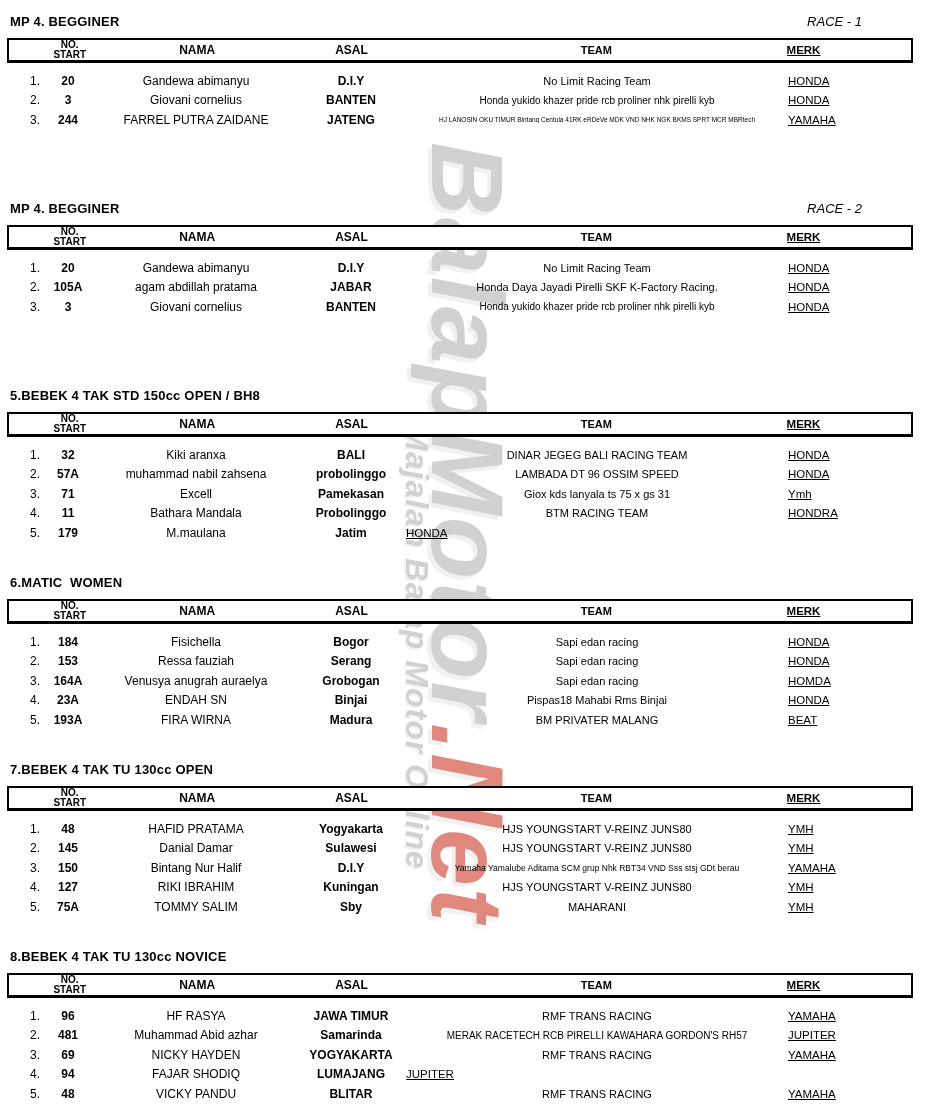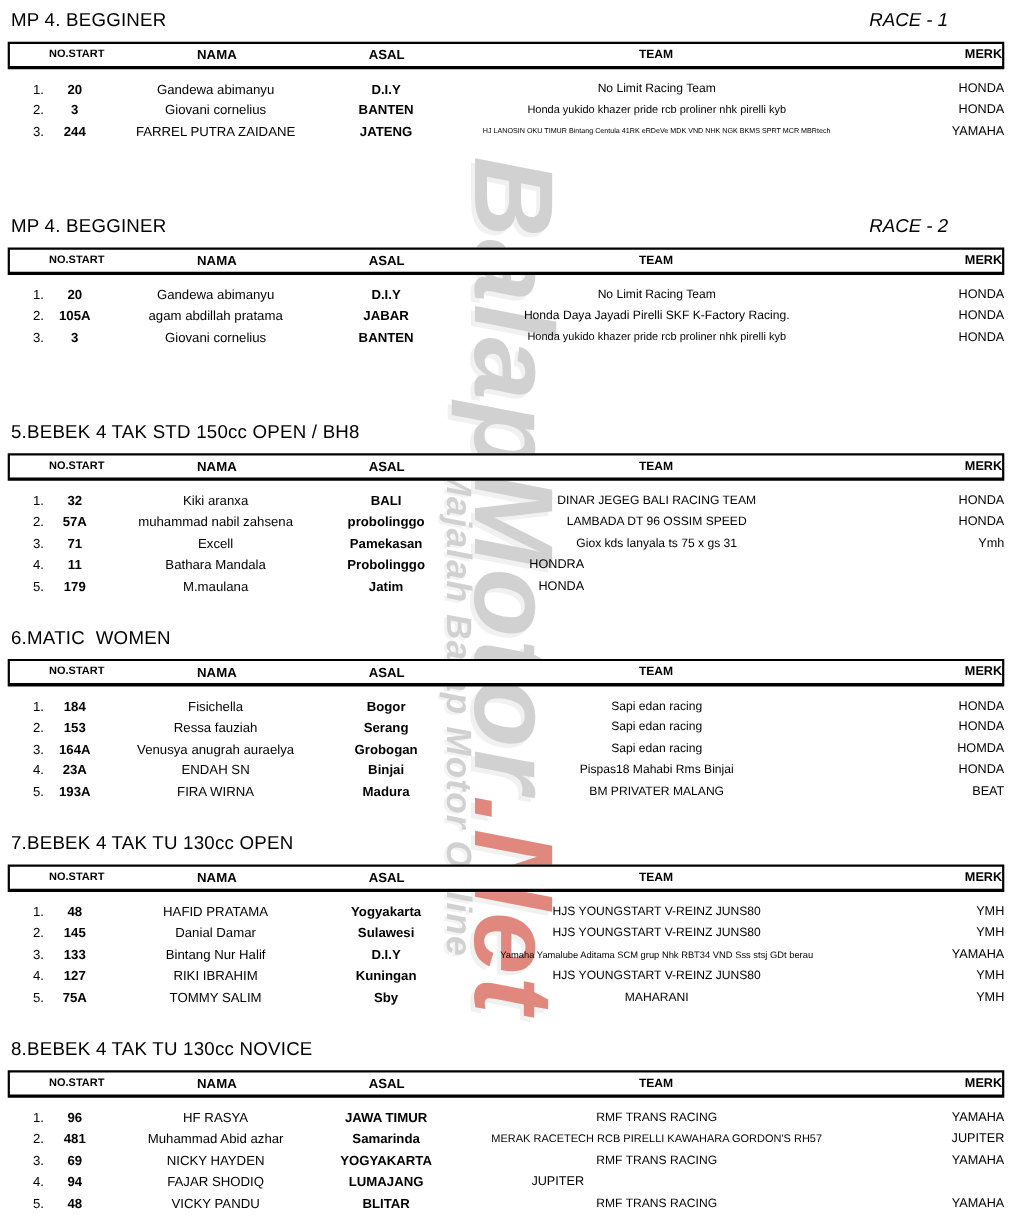--- a/index.html
+++ b/index.html
@@ -35,46 +35,46 @@
   }
 
   
   .content { position: relative; z-index: 1; }
   .race-section { margin-bottom: 27px; }
   .section-head {
     display: flex; justify-content: space-between; align-items: flex-end;
     height: 20px; margin-bottom: 9px; padding: 0 67px 0 10px;
   }
   .section-title {
-    margin: 0; font-size: 17px; font-weight: normal; letter-spacing: 0.2px;
+    margin: 0; font-size: 13px; font-weight: bold; letter-spacing: 0.2px;
     white-space: pre;
   }
-  .race-label { font-size: 17px; font-style: italic; white-space: pre; }
+  .race-label { font-size: 13px; font-style: italic; white-space: pre; }
 
   
   .tbl { margin-left: 7px; width: 906px; }
   .tbl-head {
     display: flex; align-items: center;
     height: 25px;
     border: 2px solid #000;
     border-bottom: 3px solid #000;
     font-weight: bold; font-size: 12.5px;
     background: #ffffff;
   }
-  .tbl-head .c-start { display: flex; flex-direction: row; justify-content: center; font-size: 10px; line-height: 10px; }
+  .tbl-head .c-start { display: flex; flex-direction: column; justify-content: center; font-size: 10px; line-height: 10px; }
   .tbl-body { padding-top: 8px; min-height: 106px; }
   .tbl-row { display: flex; align-items: center; height: 19.5px; }
 
   .col { overflow: hidden; white-space: nowrap; }
   .c-num  { width: 33px;  text-align: right;  font-size: 12px; }
   .c-start{ width: 56px;  text-align: center; font-weight: bold; font-size: 12px; }
   .c-nama { width: 200px; text-align: center; font-size: 12px; }
   .c-asal { width: 110px; text-align: center; font-weight: bold; font-size: 12px; }
   .c-team { width: 382px; text-align: center; font-size: 11px; }
-  .c-merk { width: 125px; text-align: right; font-size: 11.5px; }
+  .c-merk { width: 125px; text-align: left; font-size: 11.5px; text-decoration: underline; }
 </style>
 </head>
 <body>
 
 <div class="page">
 
   <div class="watermark">
     <div class="wm-main"><span style="color: rgb(198, 198, 198);">BalapMotor</span><span style="color: rgb(217, 107, 94);">.Net</span></div>
     <div class="wm-side" style="color: rgb(198, 198, 198);">Majalah Balap Motor Online</div>
   </div>
@@ -219,20 +219,21 @@
     <div class="col c-asal">Pamekasan</div>
     <div class="col c-team" style="font-size: 11px;">Giox kds lanyala ts 75 x gs 31</div>
     <div class="col c-merk">Ymh</div>
   </div>
 
   <div class="tbl-row">
     <div class="col c-num">4.</div>
     <div class="col c-start">11</div>
     <div class="col c-nama">Bathara Mandala</div>
     <div class="col c-asal">Probolinggo</div>
+    <div class="col c-team" style="font-size: 11px;">BTM RACING TEAM</div>
     <div class="col c-merk">HONDRA</div>
   </div>
 
   <div class="tbl-row">
     <div class="col c-num">5.</div>
     <div class="col c-start">179</div>
     <div class="col c-nama">M.maulana</div>
     <div class="col c-asal">Jatim</div>
     <div class="col c-merk">HONDA</div>
   </div>
@@ -337,21 +338,21 @@
     <div class="col c-num">2.</div>
     <div class="col c-start">145</div>
     <div class="col c-nama">Danial Damar</div>
     <div class="col c-asal">Sulawesi</div>
     <div class="col c-team" style="font-size: 11px;">HJS YOUNGSTART V-REINZ JUNS80</div>
     <div class="col c-merk">YMH</div>
   </div>
 
   <div class="tbl-row">
     <div class="col c-num">3.</div>
-    <div class="col c-start">133</div>
+    <div class="col c-start">150</div>
     <div class="col c-nama">Bintang Nur Halif</div>
     <div class="col c-asal">D.I.Y</div>
     <div class="col c-team" style="font-size: 8.5px;">Yamaha Yamalube Aditama SCM grup Nhk RBT34 VND Sss stsj GDt berau</div>
     <div class="col c-merk">YAMAHA</div>
   </div>
 
   <div class="tbl-row">
     <div class="col c-num">4.</div>
     <div class="col c-start">127</div>
     <div class="col c-nama">RIKI IBRAHIM</div>

